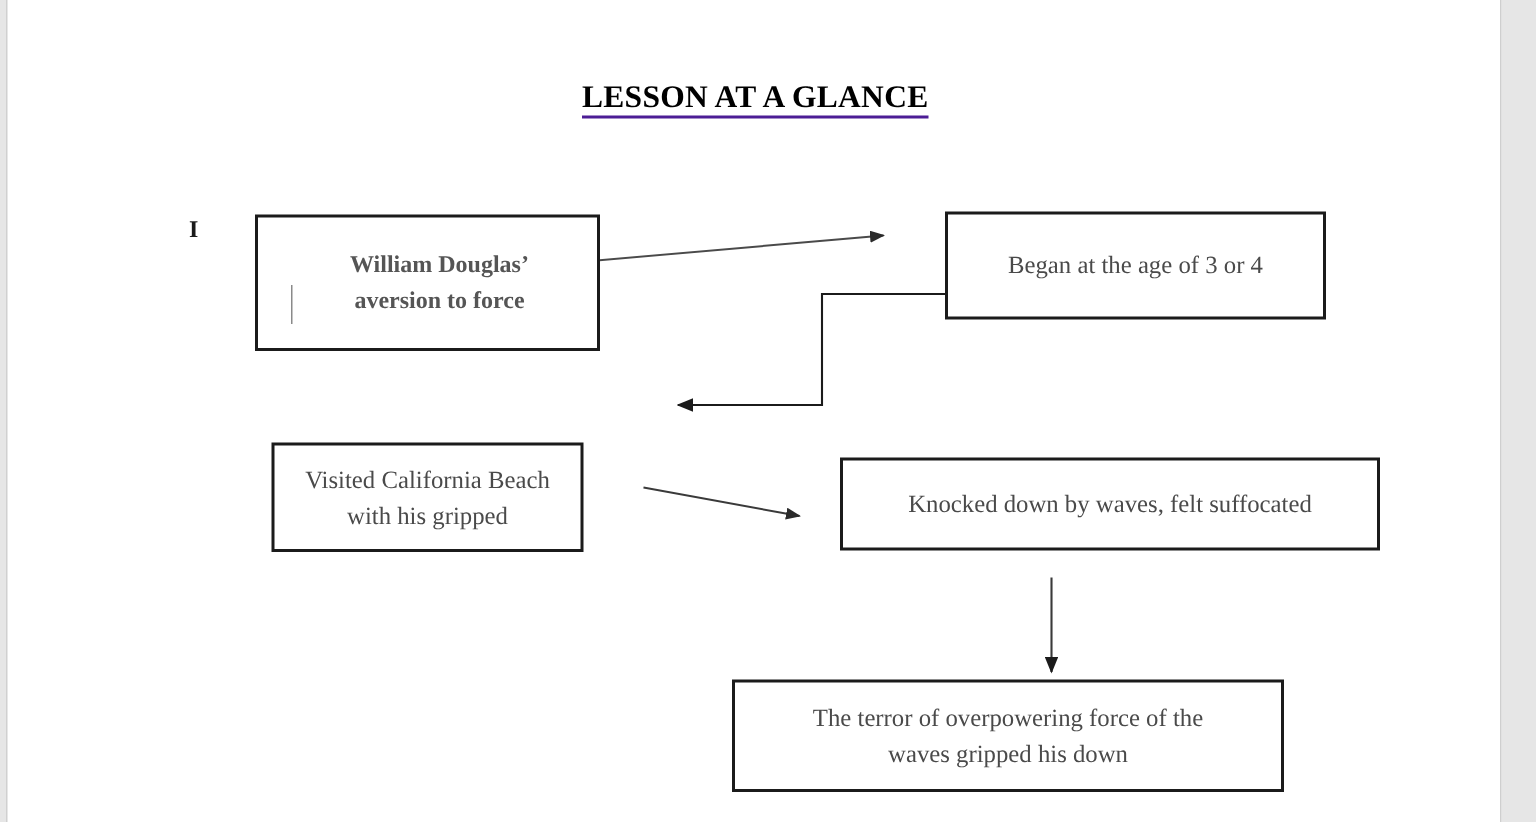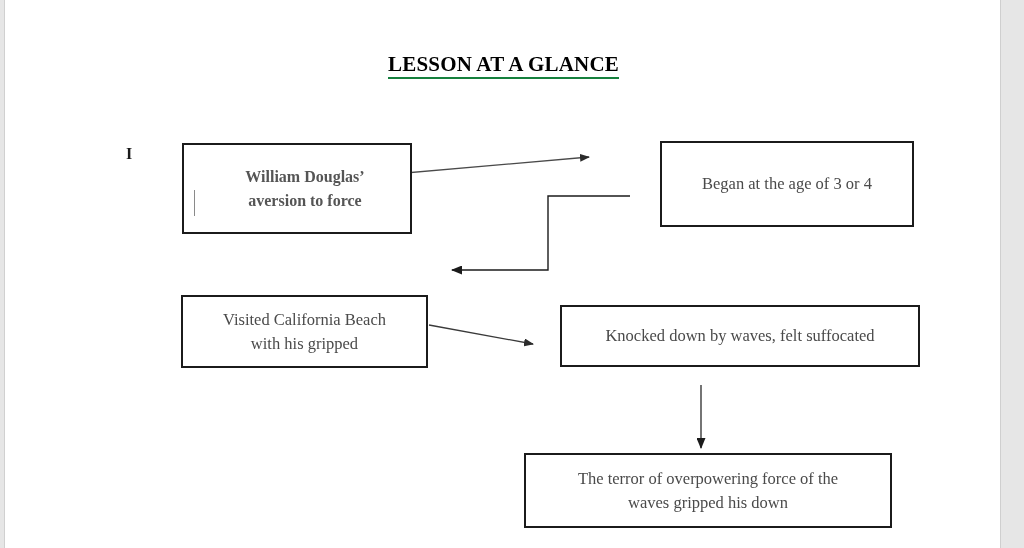--- a/index.html
+++ b/index.html
@@ -37,21 +37,21 @@
     left: 0;
     top: 52px;
     width: 997px;
     text-align: center;
     font-size: 21px;
     font-weight: bold;
     color: #000000;
     letter-spacing: 0.2px;
   }
   #doc-title span {
-    border-bottom: 2px solid #15803d;
+    border-bottom: 2px solid #4c1d95;
     padding-bottom: 1px;
     font-family: Liberation Serif, serif;
   }
   .roman-label {
     position: absolute;
     left: 121px;
     top: 145px;
     font-size: 16px;
     font-weight: bold;
     color: #1a1a1a;
@@ -69,26 +69,26 @@
     font-size: 16.5px;
     line-height: 1.45;
     padding: 0 8px;
   }
   .flow-box.bold-box {
     font-weight: bold;
     color: #555555;
     font-size: 16px;
   }
   .flow-box .txt { display: block; }
-  #box-1 { left: 177px; top: 143px; width: 230px; height: 91px; }
+  #box-1 { left: 165px; top: 143px; width: 230px; height: 91px; }
   #box-1 .inner { transform: translateX(8px); }
-  #box-2 { left: 655px; top: 141px; width: 254px; height: 86px; }
-  #box-3 { left: 176px; top: 295px; width: 247px; height: 73px; }
+  #box-2 { left: 625px; top: 141px; width: 254px; height: 72px; }
+  #box-3 { left: 176px; top: 295px; width: 208px; height: 73px; }
   #box-4 { left: 555px; top: 305px; width: 360px; height: 62px; }
-  #box-5 { left: 483px; top: 453px; width: 368px; height: 75px; margin-left: 36px; }
+  #box-5 { left: 483px; top: 453px; width: 368px; height: 75px; }
   #text-cursor {
     position: absolute;
     left: 189px;
     top: 190px;
     width: 1px;
     height: 26px;
     background: #8a8a8a;
   }
   #connectors {
     position: absolute;

